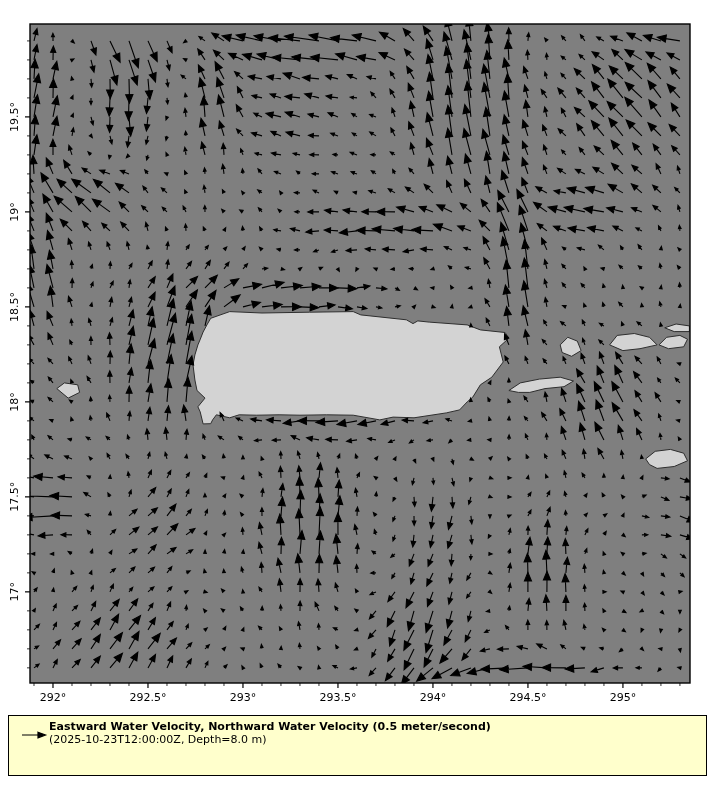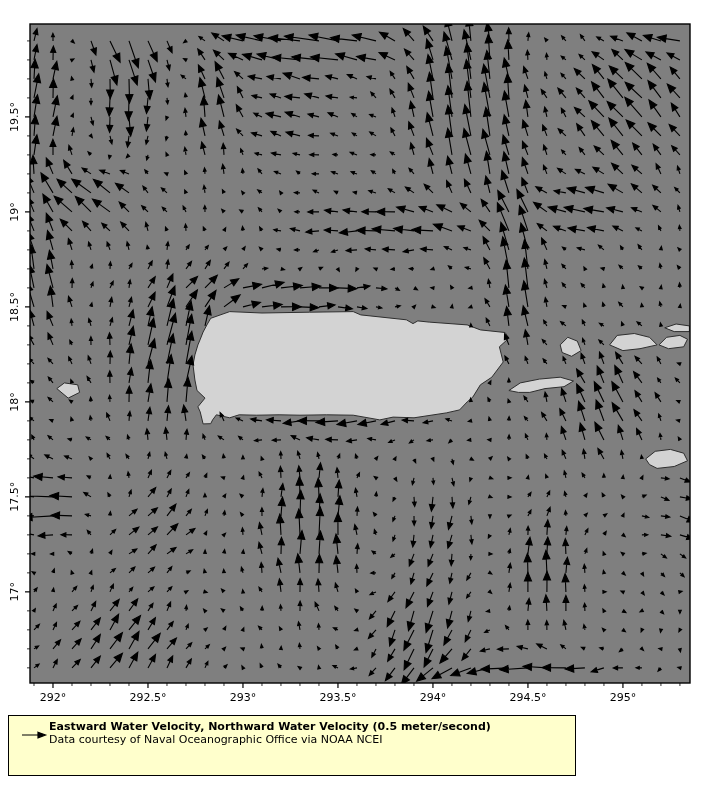--- a/index.html
+++ b/index.html
@@ -1,19 +1,19 @@
 <!DOCTYPE html>
 <html><head>
 <meta charset="utf-8">
 <style>
   html,body{margin:0;padding:0;background:#ffffff;}
   .figure{position:relative;width:720px;height:800px;background:#ffffff;overflow:hidden;
           font-family:"DejaVu Sans", sans-serif;}
   #map-svg{position:absolute;left:0;top:0;}
-  .legend{position:absolute;left:8px;top:715px;width:568px;height:61px;
+  .legend{position:absolute;left:8px;top:715px;width:699px;height:61px;
           background:#ffffcc;border:1.5px solid #000;box-sizing:border-box;}
   .legend .keyarrow{position:absolute;left:5px;top:13px;}
   .legend .ltext{position:absolute;left:40px;top:5px;color:#000;}
   .legend .lt{font-size:11px;line-height:12.5px;white-space:nowrap;}
   .legend .bold{font-weight:bold;}
 </style>
 </head>
 <body>
 
 <div class="figure">
@@ -1228,16 +1228,16 @@
         <text transform="translate(18,116.9015544041455) rotate(-90)" text-anchor="middle">19.5°</text>
       </g>
     </svg>
 
   <div class="legend" style="background: rgb(255, 255, 204); border-color: rgb(0, 0, 0);">
     <svg class="keyarrow" width="36" height="12">
       <path d="M8 6 L26 6 M24 3.2 L31.5 6 L24 8.8 Z" fill="#000" stroke="#000" stroke-width="1.2"></path>
     </svg>
     <div class="ltext">
       <div class="lt bold">Eastward Water Velocity, Northward Water Velocity (0.5 meter/second)</div>
-      <div class="lt">Data courtesy of Naval Oceanographic Office via NOAA NCEI</div>
+      <div class="lt">(2025-10-23T12:00:00Z, Depth=8.0 m)</div>
     </div>
   </div>
 </div>
 
 </body></html>

